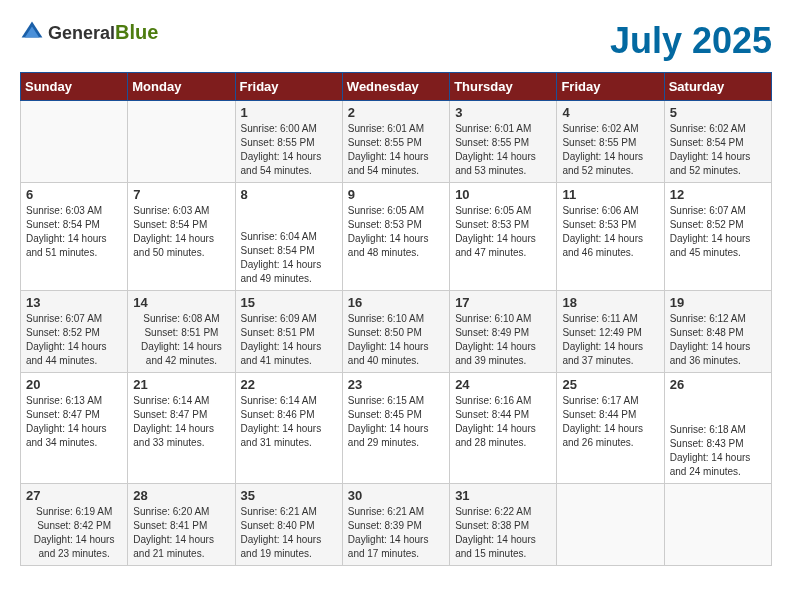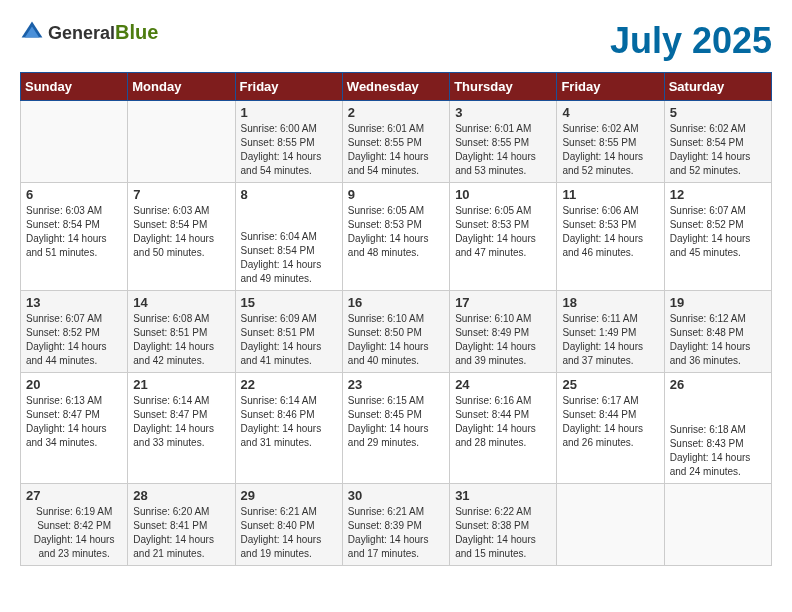--- a/index.html
+++ b/index.html
@@ -214,21 +214,21 @@
       <tr>
         <td>
           <span class="day-number">13</span>
           <div class="day-detail" style="white-space: pre-line;">Sunrise: 6:07 AM
 Sunset: 8:52 PM
 Daylight: 14 hours
 and 44 minutes.</div>
         </td>
         <td>
           <span class="day-number">14</span>
-          <div class="day-detail" style="white-space: pre-line;">Sunrise: 6:08 AM
+          <div class="day-detail" style="white-space: pre-line; text-align: center;">Sunrise: 6:08 AM
 Sunset: 8:51 PM
 Daylight: 14 hours
 and 42 minutes.</div>
         </td>
         <td>
           <span class="day-number">15</span>
           <div class="day-detail" style="white-space: pre-line;">Sunrise: 6:09 AM
 Sunset: 8:51 PM
 Daylight: 14 hours
 and 41 minutes.</div>
@@ -243,21 +243,21 @@
         <td>
           <span class="day-number">17</span>
           <div class="day-detail" style="white-space: pre-line;">Sunrise: 6:10 AM
 Sunset: 8:49 PM
 Daylight: 14 hours
 and 39 minutes.</div>
         </td>
         <td>
           <span class="day-number">18</span>
           <div class="day-detail" style="white-space: pre-line;">Sunrise: 6:11 AM
-Sunset: 1:49 PM
+Sunset: 12:49 PM
 Daylight: 14 hours
 and 37 minutes.</div>
         </td>
         <td>
           <span class="day-number">19</span>
           <div class="day-detail" style="white-space: pre-line;">Sunrise: 6:12 AM
 Sunset: 8:48 PM
 Daylight: 14 hours
 and 36 minutes.</div>
         </td>
@@ -322,21 +322,21 @@
 and 23 minutes.</div>
         </td>
         <td>
           <span class="day-number">28</span>
           <div class="day-detail" style="white-space: pre-line;">Sunrise: 6:20 AM
 Sunset: 8:41 PM
 Daylight: 14 hours
 and 21 minutes.</div>
         </td>
         <td>
-          <span class="day-number">29</span>
+          <span class="day-number">35</span>
           <div class="day-detail" style="white-space: pre-line;">Sunrise: 6:21 AM
 Sunset: 8:40 PM
 Daylight: 14 hours
 and 19 minutes.</div>
         </td>
         <td>
           <span class="day-number">30</span>
           <div class="day-detail" style="white-space: pre-line;">Sunrise: 6:21 AM
 Sunset: 8:39 PM
 Daylight: 14 hours

